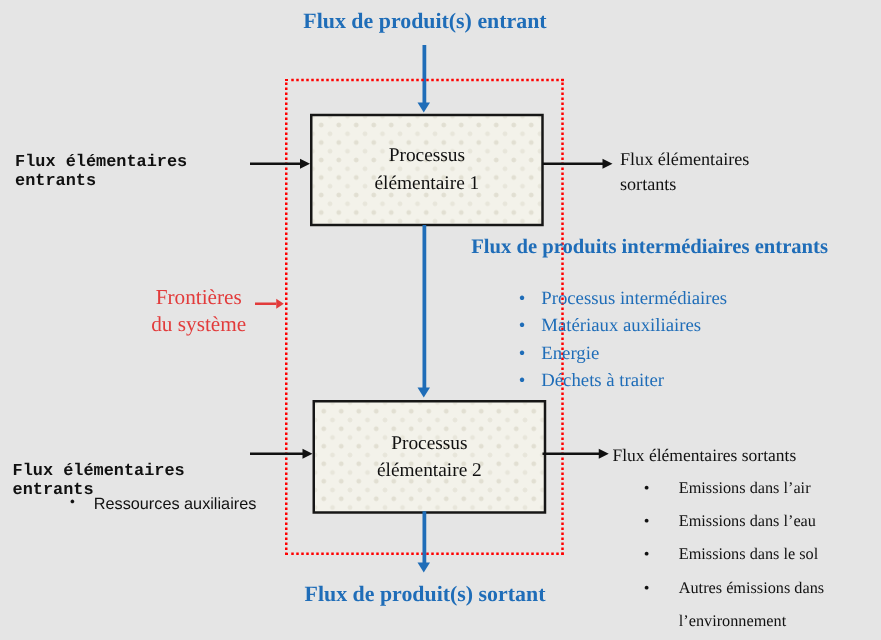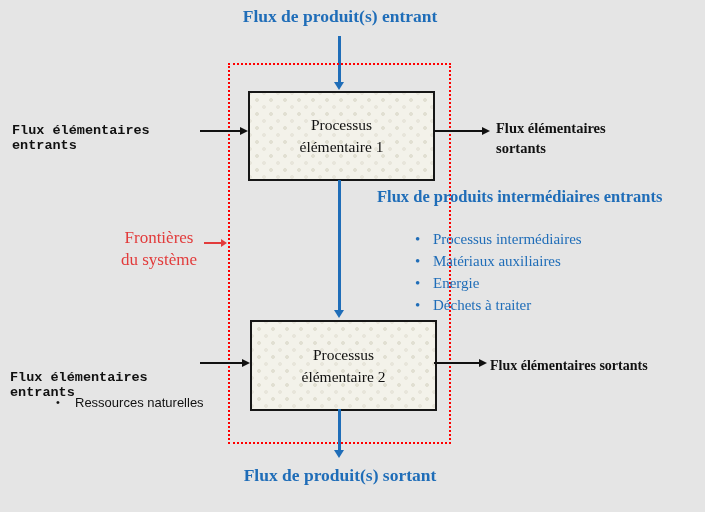--- a/index.html
+++ b/index.html
@@ -96,21 +96,21 @@
   .sans-label {
     position: absolute;
     font-family: Liberation Mono, monospace;
     font-weight: bold;
     font-size: 13.5px;
     color: var(--text-black);
   }
   .serif-label {
     position: absolute;
     font-family: "Liberation Serif", serif;
-    font-weight: bold;
+    font-weight: normal;
     color: var(--text-black);
   }
 
   .frontieres {
     position: absolute;
     left: 114px; top: 227px; width: 90px;
     text-align: center;
     font-size: 17px;
     line-height: 1.3;
     color: var(--boundary-label-red);
@@ -177,20 +177,26 @@
   <div class="int-title">Flux de produits intermédiaires entrants</div>
   <ul class="plain int-list">
     <li>Processus intermédiaires</li>
     <li>Matériaux auxiliaires</li>
     <li>Energie</li>
     <li>Déchets à traiter</li>
   </ul>
 
   <div class="sans-label" style="left:10px; top:370px; width:195px;">Flux élémentaires entrants</div>
   <ul class="plain ll-list">
-    <li>Ressources naturelles</li>
+    <li>Ressources auxiliaires</li>
   </ul>
 
   <div class="serif-label" style="left:490px; top:358px; width:200px; font-size:14px;">Flux élémentaires sortants</div>
+  <ul class="plain lr-list">
+    <li>Emissions dans l’air</li>
+    <li>Emissions dans l’eau</li>
+    <li>Emissions dans le sol</li>
+    <li>Autres émissions dans l’environnement</li>
+  </ul>
 
   <div class="blue-title" style="top:465px;">Flux de produit(s) sortant</div>
 
 </div>
 
 </body></html>

